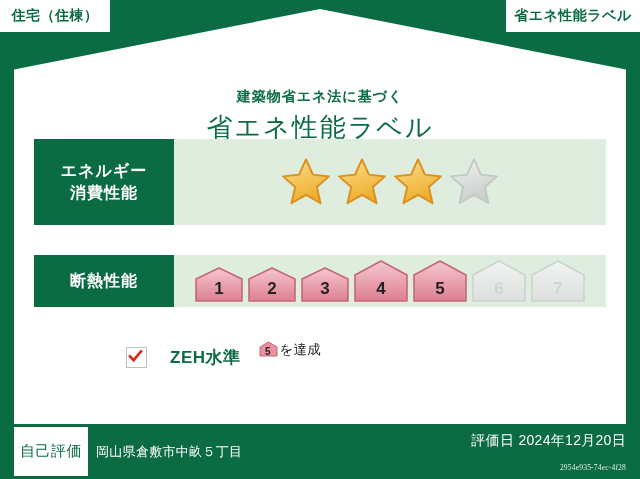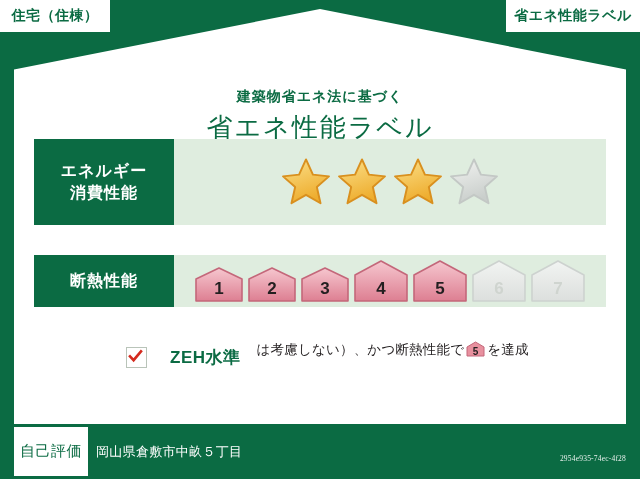--- a/index.html
+++ b/index.html
@@ -318,28 +318,29 @@
   <div class="zeh-mark">
     <span class="zeh-check">
       <svg width="15" height="15" viewBox="0 0 15 15">
         <path d="M2 7.4 L5.6 11.2 L13 2.4" stroke="#d42b1f" stroke-width="2.6" fill="none" stroke-linecap="square"></path>
       </svg>
     </span>
     <span class="zeh-label">ZEH水準</span>
   </div>
   <div class="zeh-desc">
     <div>
-      <span>は考慮しない）、かつ断熱性能で</span><span class="inline-house"><svg width="19" height="16" viewBox="0 0 19 16">
+      <span class="inline-house"><svg width="19" height="16" viewBox="0 0 19 16">
             <path d="M1 6 L9.5 1 L18 6 L18 15 L1 15 Z" fill="#e8919f" stroke="#c4677a" stroke-width="1"></path>
           </svg><b>5</b></span><span>を達成</span>
     </div>
   </div>
 </div>
 
 <div id="footer">
   <div class="footer-left">
     <span class="self-eval">自己評価</span>
     <span class="address">岡山県倉敷市中畝５丁目</span>
   </div>
   <div class="footer-right">
+    <div class="eval-date">評価日 2024年12月20日</div>
     <div class="eval-id">2954e935-74ec-4f28</div>
   </div>
 </div>
 
 </body></html>

